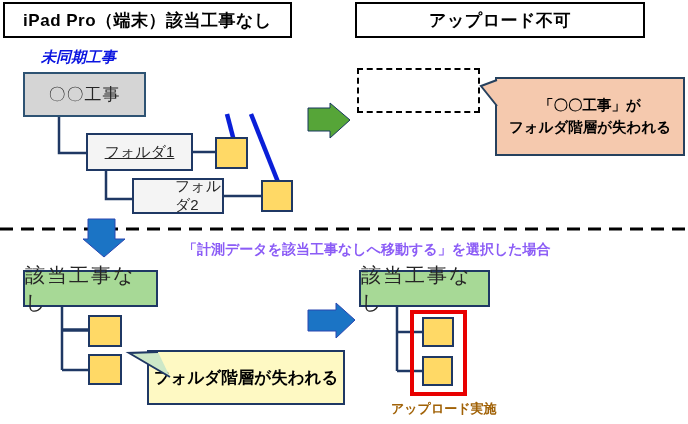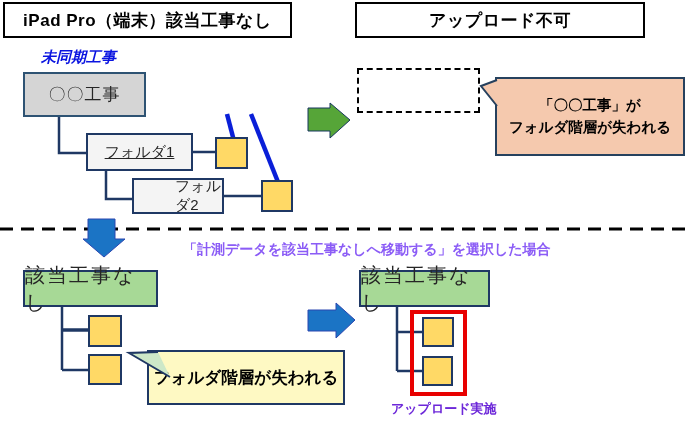--- a/index.html
+++ b/index.html
@@ -27,21 +27,21 @@
     background:#f5c9ae;border:2px solid #26415e;color:#000;font-weight:bold;font-size:14.5px;
     display:flex;flex-direction:column;align-items:center;justify-content:center;
     line-height:1.5;z-index:2;text-align:center;
   }
   .callout-green{
     background:#fef9c3;border:2px solid #1f3864;color:#000;font-weight:bold;font-size:16.5px;
     display:flex;align-items:center;justify-content:center;z-index:2;
   }
   .caption-blue{color:#8b5cf6;font-weight:bold;font-size:14px;z-index:2;white-space:nowrap;}
   .redrect{border:4px solid #e80000;background:transparent;z-index:4;pointer-events:none;}
-  .redlabel{color:#6d28d9;font-weight:bold;font-size:13px;z-index:2;white-space:nowrap;}
+  .redlabel{color:#a16207;font-weight:bold;font-size:13px;z-index:2;white-space:nowrap;}
   svg.layer{position:absolute;left:0;top:0;z-index:1;}
   svg.layer-top{position:absolute;left:0;top:0;z-index:3;pointer-events:none;}
 </style>
 </head>
 <body>
 
 <div id="stage">
 
   <svg class="layer" width="688" height="424" viewBox="0 0 688 424">
 

